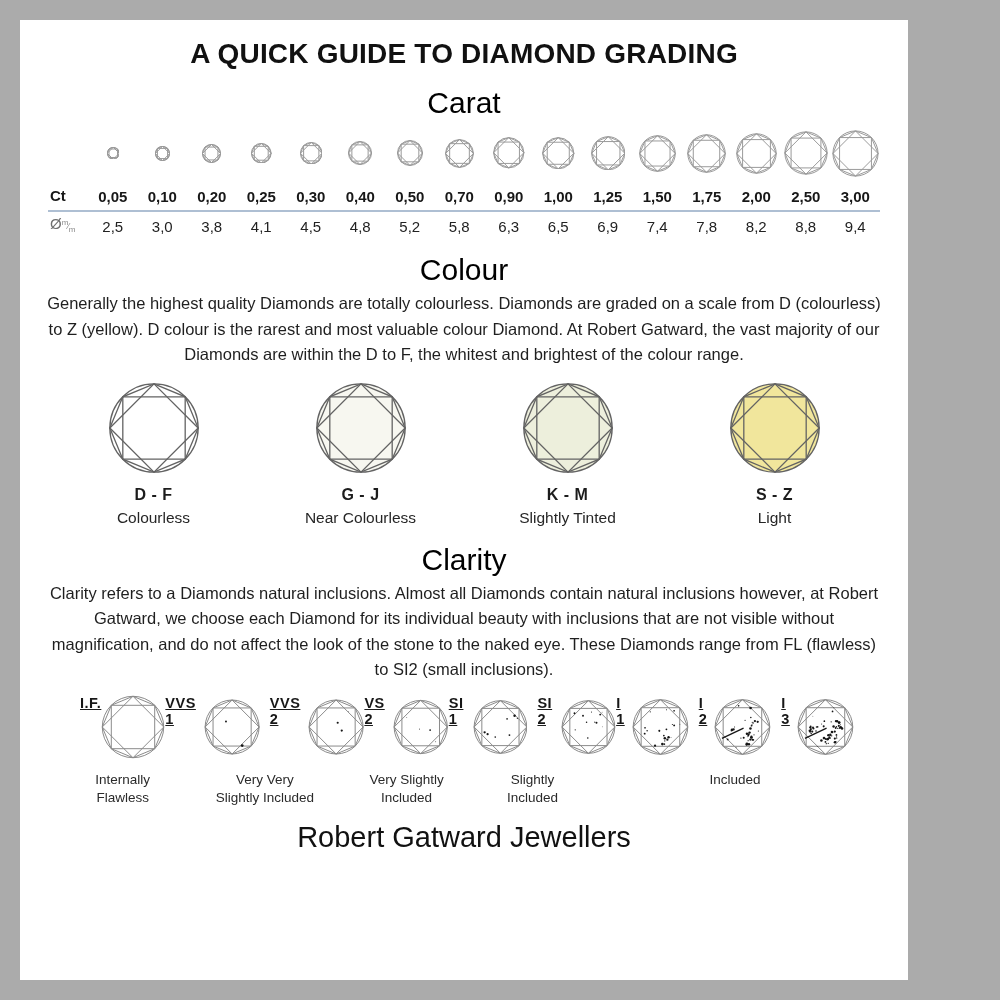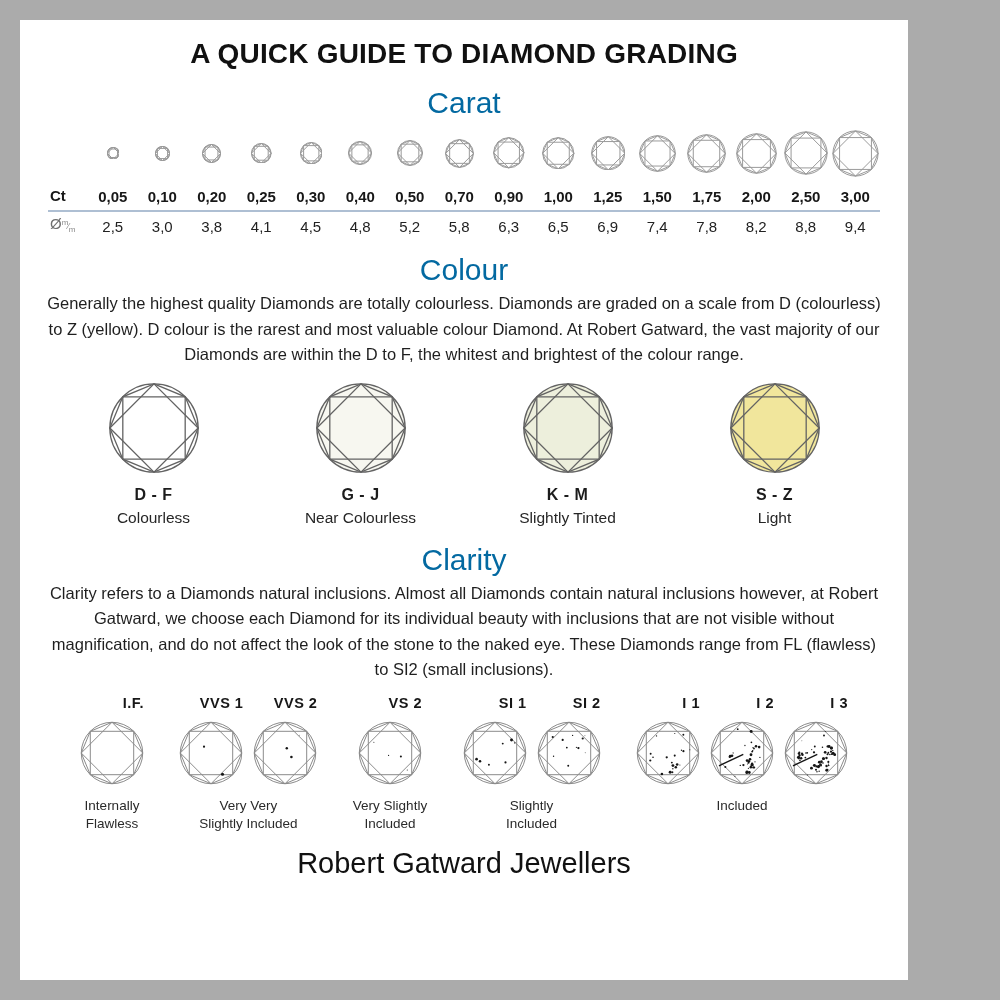--- a/index.html
+++ b/index.html
@@ -23,21 +23,21 @@
     font-size:28px;
     font-weight:700;
     letter-spacing:0.2px;
     color:#111;
   }
   h2.section-heading{
     margin:16px 0 4px 0;
     text-align:center;
     font-size:30px;
     font-weight:400;
-    color:#0369a1;
+    color:#000000;
   }
   p.desc{
     margin:2px auto 0 auto;
     text-align:center;
     font-size:16.5px;
     line-height:1.55;
     color:#1f1f1f;
   }
   p.desc.carat{max-width:880px;}
   p.desc.colour{max-width:905px;}
@@ -84,21 +84,21 @@
   .colour-label{font-size:15.5px;margin-top:5px;color:#262626;}
 
   
   .clarity-row{
     margin:12px 34px 0 34px;
     display:flex;
     justify-content:space-between;
   }
   .clarity-group{display:flex;flex-direction:column;align-items:center;}
   .clarity-dias{display:flex;gap:10px;}
-  .clarity-grade{display:flex;flex-direction:column;align-items:flex-end;}
+  .clarity-grade{display:flex;flex-direction:row;align-items:flex-start;text-decoration:underline;}
   .clarity-grade-label{font-size:14.5px;font-weight:700;margin-bottom:10px;color:#171717;letter-spacing:0.5px;}
   .clarity-desc{
     margin-top:12px;font-size:13.5px;line-height:1.35;text-align:center;
     white-space:pre-line;color:#2a2a2a;
   }
 
   .footer{
     margin-top:14px;
     text-align:center;
     font-size:29px;

